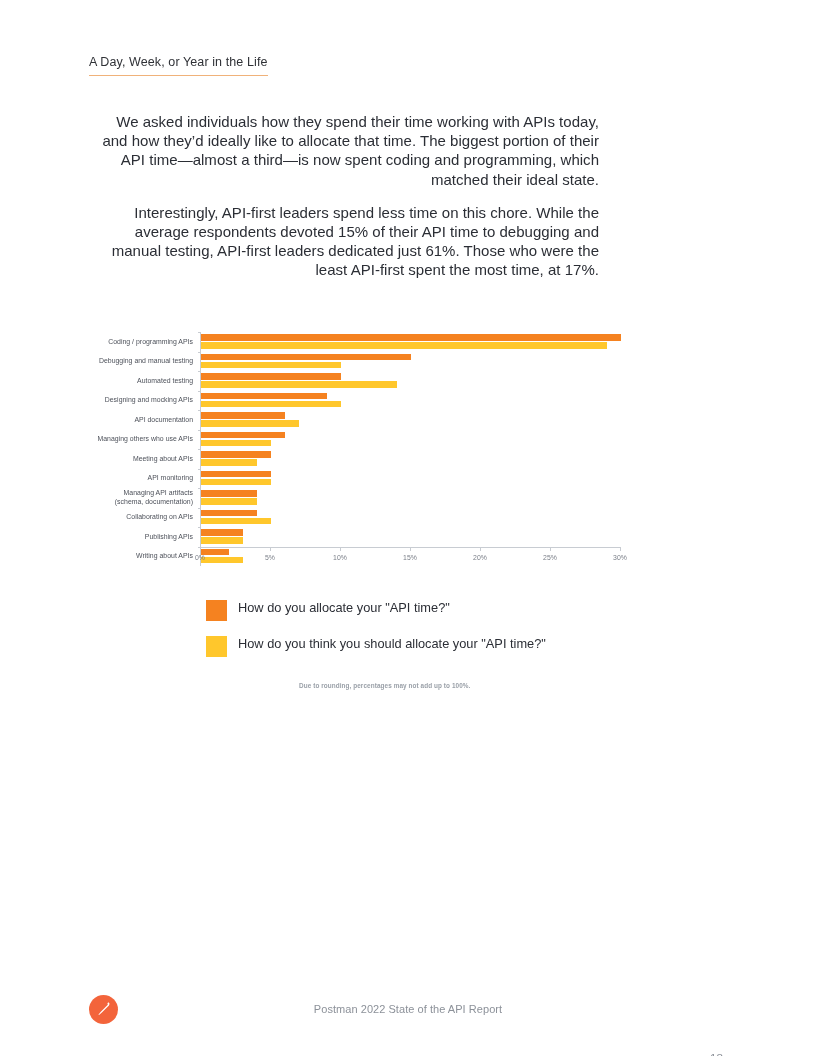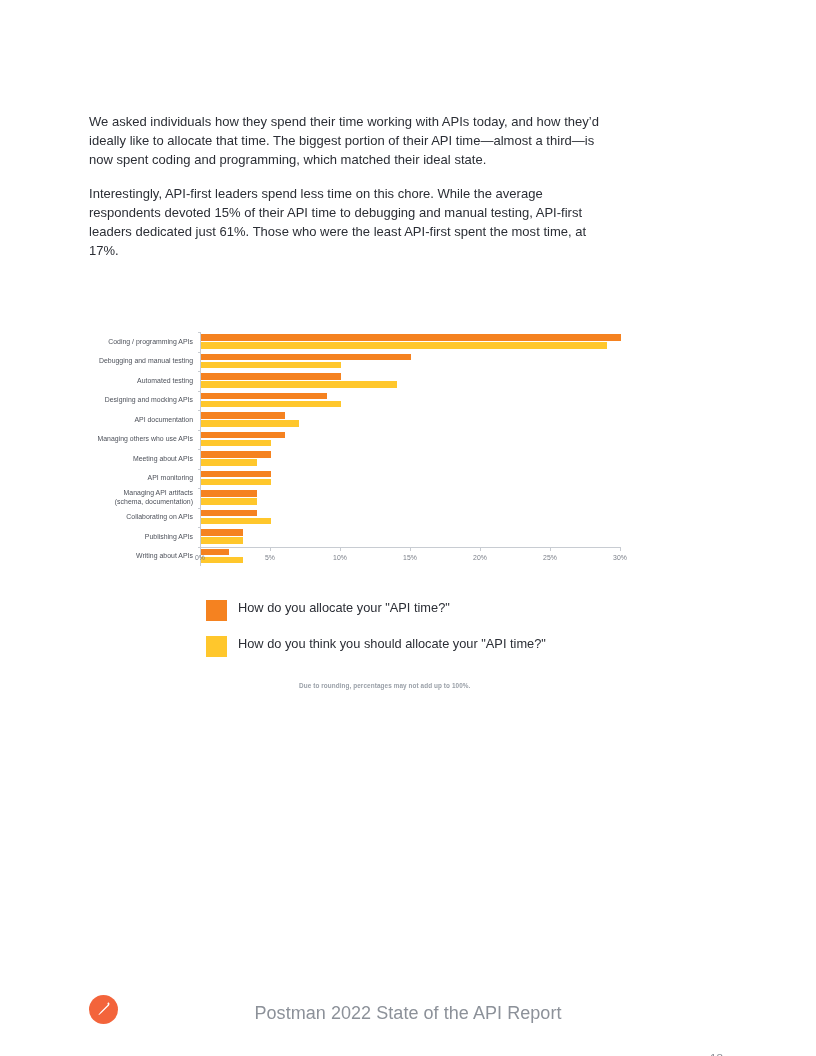--- a/index.html
+++ b/index.html
@@ -49,25 +49,26 @@
   }
 
   
   .body-copy {
     position: absolute;
     left: 89px;
     top: 112px;
     width: 516px;
   }
   .para {
-    font-size: 13px;
+    font-size: 15px;
     line-height: 19.2px;
     color: #2b2e35;
-    margin: 0 0 14px 0;
+    margin: 0 6px 14px 0;
     letter-spacing: 0.02px;
+    text-align: right;
   }
 
   
   .chart {
     position: absolute;
     left: 0;
     top: 332px;
     width: 816px;
     height: 260px;
   }
@@ -205,38 +206,41 @@
   .logo svg {
     position: absolute;
     left: 0; top: 0;
   }
   .footer-title {
     position: absolute;
     left: 0;
     top: 8px;
     width: 816px;
     text-align: center;
-    font-size: 18px;
+    font-size: 11px;
     color: #8c9199;
     letter-spacing: 0.05px;
   }
   .page-number {
     position: absolute;
     right: 93px;
     top: 8px;
     font-size: 11.6px;
     color: #8c9199;
     margin-top: 48px;
   }
 </style>
 </head>
 <body>
 
 <div class="page">
 
+  <div class="eyebrow-wrap">
+    <div class="eyebrow">A Day, Week, or Year in the Life</div>
+  </div>
 
 
   <div class="body-copy">
     <p class="para">We asked individuals how they spend their time working with APIs today, and how they’d ideally like to allocate that time. The biggest portion of their API time—almost a third—is now spent coding and programming, which matched their ideal state.</p>
     <p class="para">Interestingly, API-first leaders spend less time on this chore. While the average respondents devoted 15% of their API time to debugging and manual testing, API-first leaders dedicated just 61%. Those who were the least API-first spent the most time, at 17%.</p>
   </div>
 
   <div class="chart">
     <div class="chart-grid" id="chart-rows">
         <div class="row">

